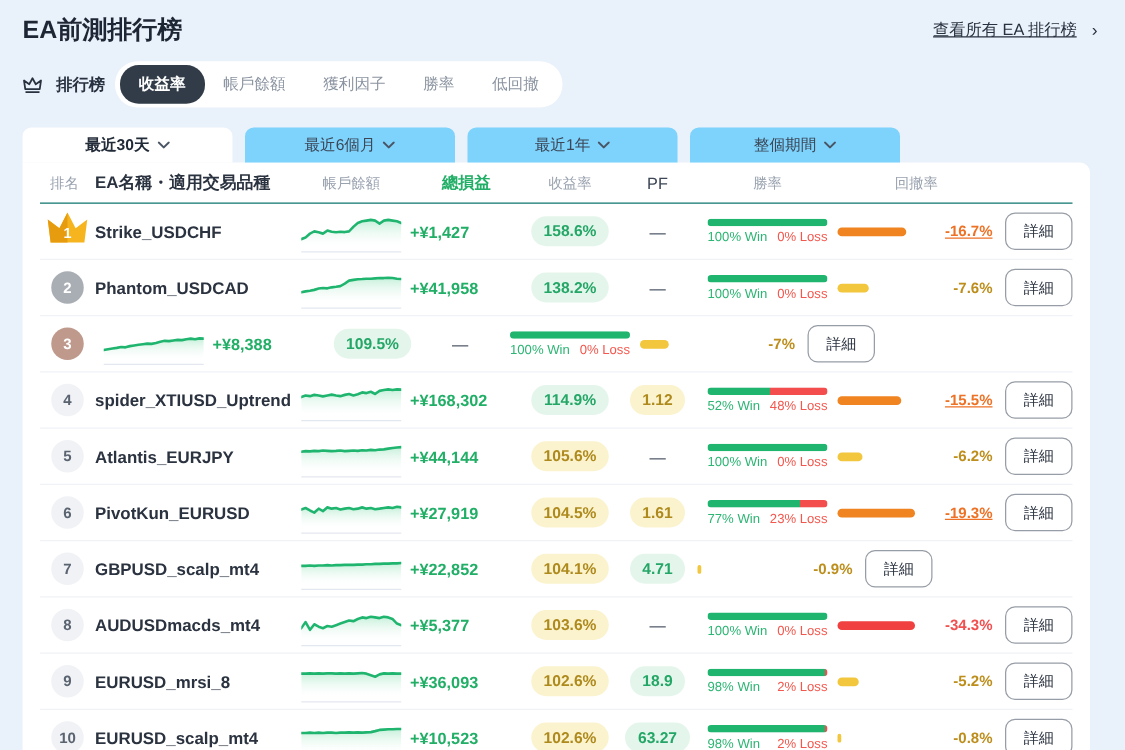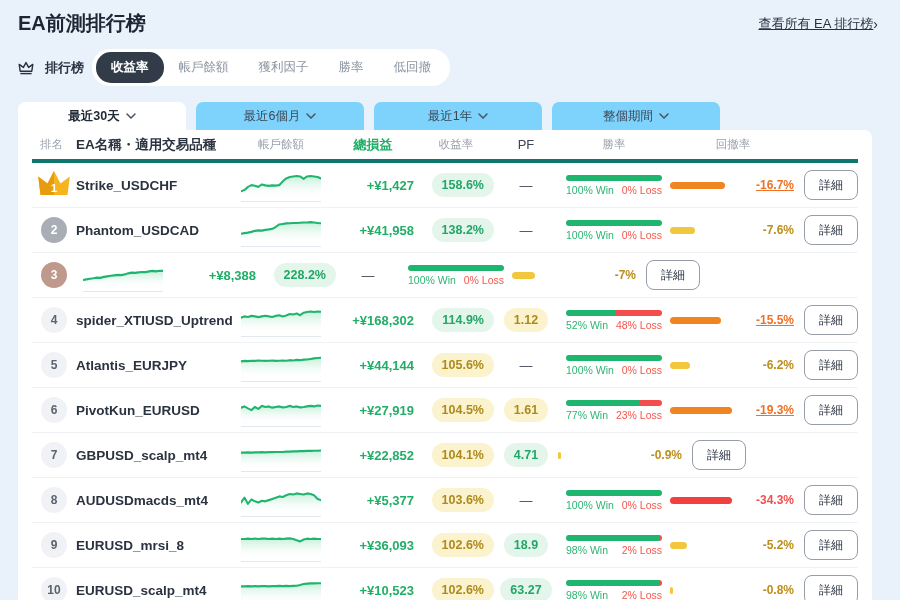--- a/index.html
+++ b/index.html
@@ -5,47 +5,47 @@
   * { box-sizing: border-box; margin: 0; padding: 0; }
   html,body { width:900px; height:600px; overflow:hidden; }
   body {
     background:#e9f1fa;
     font-family:"Liberation Sans","DejaVu Sans",sans-serif;
     color:#2b3340;
   }
   
   .page-header { display:flex; justify-content:space-between; align-items:center; padding:10px 22px 0 18px; }
   .page-title { font-size:20px; font-weight:bold; color:#1d2634; }
-  .view-all { font-size:13px; color:#27313f; cursor:pointer; display:flex; align-items:center; gap:0; }
+  .view-all { font-size:13px; color:#27313f; cursor:pointer; display:flex; align-items:center; gap:12px; }
   .view-all span.lbl { text-decoration:underline; }
   .view-all .chev { font-size:14px; }
   
   .filter-row { display:flex; align-items:center; gap:28px; padding:12px 18px 0 18px; }
   .filter-group { display:flex; align-items:center; gap:8px; }
   .filter-label { font-size:13px; font-weight:bold; color:#27313f; display:flex; align-items:center; gap:11px; }
   .pill-box { background:#fff; border-radius:18px; padding:3px 4px; display:flex; align-items:center; }
   .pill { border:none; background:transparent; font-family:inherit; font-size:12.5px; color:#8b94a1;
           padding:7px 15px; border-radius:15px; cursor:pointer; white-space:nowrap; }
   .pill.sel { background:#313c48; color:#fff; font-weight:bold; }
   
   .tabs-row { display:flex; margin-top:16px; padding-left:18px; }
   .ptab { width:168px; height:28px; margin-right:10px; display:flex; align-items:center; justify-content:center;
           gap:6px; font-size:12.5px; color:#3c4656; background:#7dd3fc; border-radius:7px 7px 0 0; cursor:pointer; }
   .ptab.sel { background:#fff; font-weight:bold; color:#222b38; }
   .chev-svg { width:10px; height:6px; }
   
   .card { margin-left:18px; width:854px; background:#fff; border-radius:0 8px 8px 8px; padding:0 14px 6px 14px; }
-  .thead { display:flex; align-items:center; height:33px; border-bottom:4px solid #0f766e;
+  .thead { display:flex; align-items:center; height:33px; border-bottom:1px solid #0f766e;
            font-size:11.5px; color:#99a2af; }
   .trow { display:flex; align-items:center; height:45px; border-bottom:1px solid #f0f2f6; }
   .c-rank   { width:44px;  display:flex; justify-content:center; }
   .c-name   { width:158px; font-size:13.5px; font-weight:bold; color:#2b3340; overflow:hidden; white-space:nowrap; }
   .c-spark  { width:94px;  display:flex; justify-content:center; }
-  .c-profit { width:90px;  text-align:right; font-size:13px; font-weight:bold; color:#21ae66; padding-right:4px;}
-  .c-return { width:76px;  display:flex; justify-content:flex-end; }
+  .c-profit { width:90px;  text-align:left; font-size:13px; font-weight:bold; color:#21ae66; padding-right:4px;}
+  .c-return { width:76px;  display:flex; justify-content:center; }
   .c-pf     { width:64px;  display:flex; justify-content:center; font-size:13px; color:#3c4656; }
   .c-win    { width:112px; display:flex; flex-direction:column; align-items:center; gap:3px; }
   .c-dd     { width:126px; display:flex; align-items:center; }
   .c-action { width:62px;  display:flex; justify-content:flex-end; }
   .thead .c-rank { justify-content:flex-start; padding-left:8px; }
   .thead .c-name,.thead .c-spark,.thead .c-profit,.thead .c-return,.thead .c-pf,.thead .c-win,.thead .c-dd
         { display:flex; justify-content:center; text-align:center; padding:0; }
   .thead .c-name { justify-content:flex-start; }
   
   .rankc { width:26px; height:26px; border-radius:50%; display:flex; align-items:center; justify-content:center;
@@ -247,21 +247,21 @@
     <div class="c-spark">
           <div class="spark-wrap">
     <svg class="spark-svg" width="80" height="30" viewBox="0 0 100 34" preserveAspectRatio="none">
       <path d="M0.0,25.0L4.3,24.2L8.7,23.6L13.0,23.0L17.4,22.2L21.7,22.5L26.1,21.4L30.4,20.8L34.8,20.2L39.1,19.7L43.5,19.1L47.8,19.4L52.2,18.6L56.5,17.4L60.9,16.6L65.2,16.9L69.6,16.3L73.9,15.8L78.3,16.0L82.6,15.2L87.0,14.6L91.3,15.2L95.7,14.4L100.0,14.6 L100,34 L0,34 Z" fill="url(#sparkfill)"></path>
       <path d="M0.0,25.0L4.3,24.2L8.7,23.6L13.0,23.0L17.4,22.2L21.7,22.5L26.1,21.4L30.4,20.8L34.8,20.2L39.1,19.7L43.5,19.1L47.8,19.4L52.2,18.6L56.5,17.4L60.9,16.6L65.2,16.9L69.6,16.3L73.9,15.8L78.3,16.0L82.6,15.2L87.0,14.6L91.3,15.2L95.7,14.4L100.0,14.6" fill="none" stroke="#1fb56f" stroke-width="2.4" stroke-linejoin="round" stroke-linecap="round"></path>
     </svg>
           </div>
         </div>
     <div class="c-profit">+¥8,388</div>
     <div class="c-return">
-          <span class="badge green">228.2%</span>
+          <span class="badge green">109.5%</span>
         </div>
     <div class="c-pf">
           <span>—</span>
         </div>
     <div class="c-win">
       <div class="winbar">
         <span class="w" style="width:100%"></span>
             <span class="l" style="width:0%"></span>
       </div>
       <div class="winlabels">

